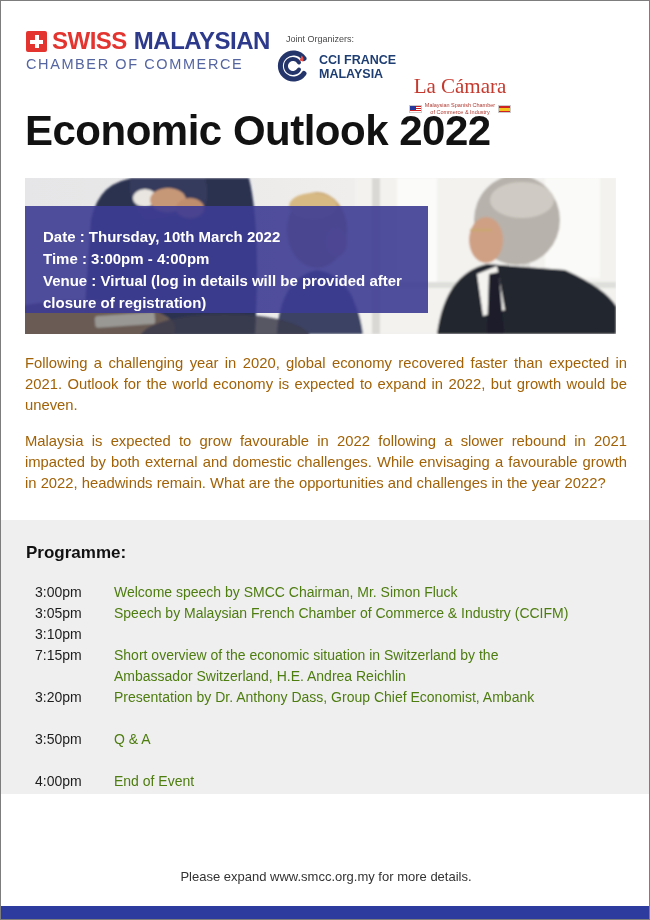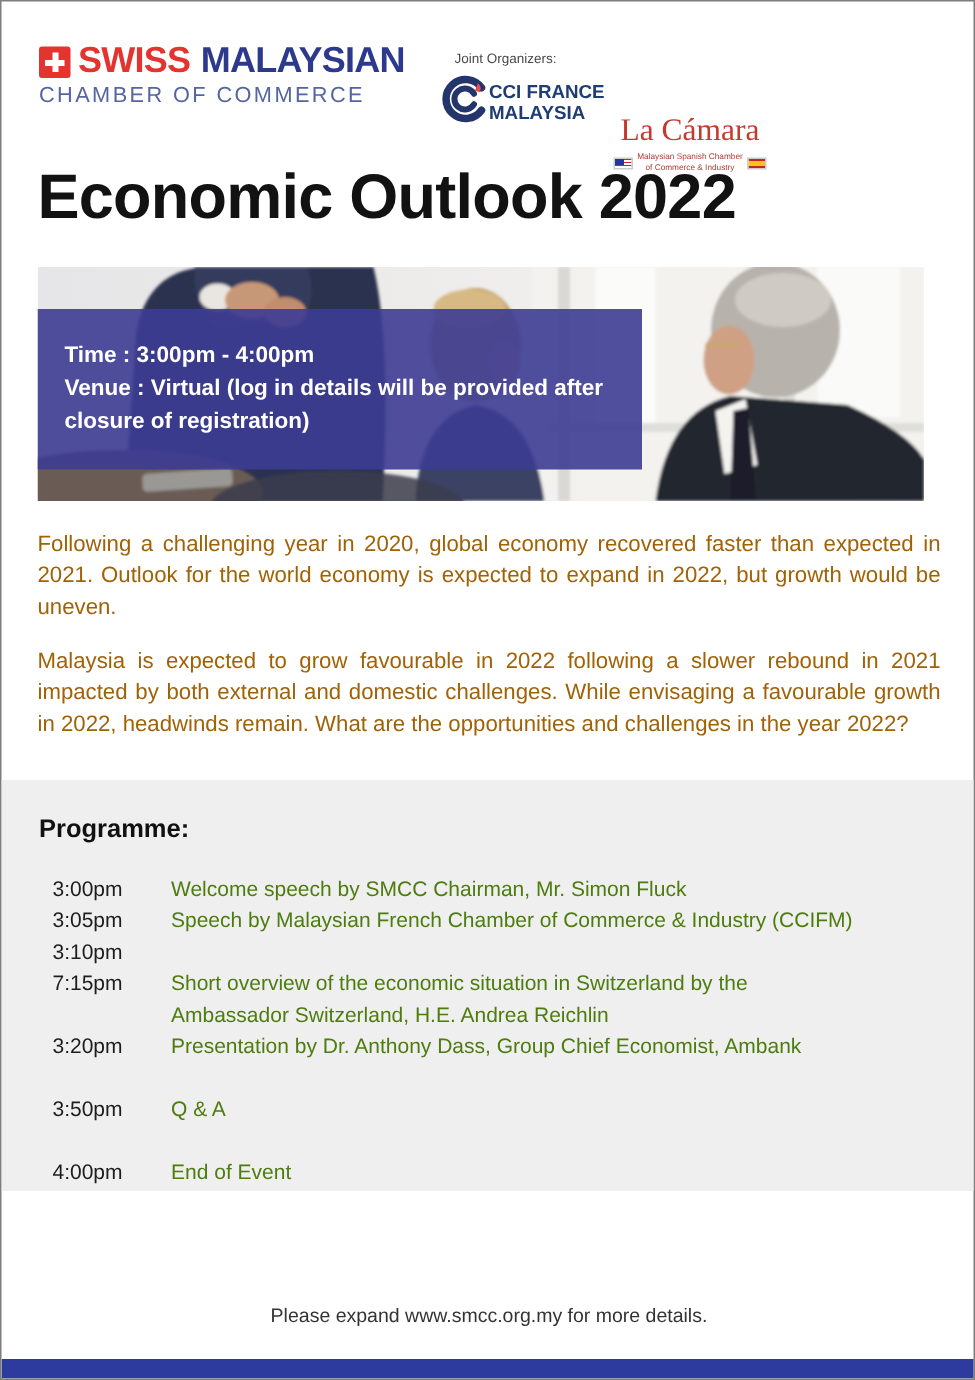--- a/index.html
+++ b/index.html
@@ -12,23 +12,23 @@
   .smcc-logo{position:absolute;left:25px;top:28px;}
   .smcc-row1{display:flex;align-items:center;gap:5px;text-align:right;}
   .swiss-flag{width:21px;height:21px;background:var(--brand-red,#e4342f);position:relative;border-radius:2px;}
   .swiss-flag:before,.swiss-flag:after{content:"";position:absolute;background:#fff;}
   .swiss-flag:before{left:9px;top:4px;width:4px;height:13px;}
   .swiss-flag:after{left:4px;top:9px;width:13px;height:4px;}
   .smcc-word{font-size:24px;font-weight:bold;letter-spacing:-0.5px;line-height:1;}
   .smcc-word.red{color:var(--brand-red,#e4342f);}
   .smcc-word.navy{color:var(--brand-navy,#2d3a8c);margin-left:2px;}
   .smcc-sub{margin-top:3px;font-size:14.5px;letter-spacing:1.6px;color:var(--brand-steel,#5565a0);}
-  .organizers{position:absolute;left:293px;top:33px;width:130px;text-align:left;}
+  .organizers{position:absolute;left:276px;top:33px;width:130px;text-align:left;}
   .org-label{font-size:9px;color:#4a4a4a;margin-left:9px;}
-  .cci-block{display:flex;align-items:center;gap:0;margin-top:6px;}
+  .cci-block{display:flex;align-items:center;gap:10px;margin-top:6px;}
   .cci-circle{flex:0 0 auto;}
   .cci-text{font-size:12.5px;font-weight:bold;color:#1e3e73;line-height:1.1;}
   .camara{position:absolute;left:405px;top:34px;width:108px;text-align:center;margin-top:40px;}
   .camara-title{font-family:"Liberation Serif",serif;font-size:21px;color:var(--camara-red,#c43a2f);line-height:1.1;}
   .camara-sub{display:flex;align-items:center;justify-content:center;gap:3px;margin-top:4px;}
   .camara-sub-text{font-size:5.5px;color:#b23a31;line-height:1.25;text-align:center;}
   .flag{width:13px;height:8px;position:relative;flex:0 0 auto;border:0.5px solid #ccc;box-sizing:border-box;}
   .flag-my{background:repeating-linear-gradient(#c22 0 1px,#fff 1px 2px);}
   .flag-my:before{content:"";position:absolute;left:0;top:0;width:6px;height:4px;background:#23379c;}
   .flag-es{background:linear-gradient(#c22 0 25%,#f5c51d 25% 75%,#c22 75%);}
@@ -142,20 +142,21 @@
         <path d="M412,156 Q420,96 462,86 L540,92 Q580,110 591,128 L591,156 Z" fill="#23252e"></path>
         <polygon points="452,96 472,88 480,132 458,138" fill="#f4f3ef"></polygon>
         <polygon points="464,96 474,94 479,156 462,156" fill="#1b1e2a"></polygon>
 
         <ellipse cx="55" cy="150" rx="95" ry="28" fill="#6a5c55"></ellipse>
         <ellipse cx="200" cy="160" rx="85" ry="24" fill="#3c3c4e" opacity="0.85"></ellipse>
         <rect x="70" y="136" width="60" height="12" rx="3" fill="#9a9894" transform="rotate(-4 100 142)"></rect>
       </g>
     </svg>
     <div class="details-box">
+      <div>Date : Thursday, 10th March 2022</div>
       <div>Time : 3:00pm - 4:00pm</div>
       <div>Venue : Virtual (log in details will be provided after closure of registration)</div>
     </div>
   </div>
 
   <div class="intro">
     <p>Following a challenging year in 2020, global economy recovered faster than expected in 2021. Outlook for the world economy is expected to expand in 2022, but growth would be uneven.</p>
     <p>Malaysia is expected to grow favourable in 2022 following a slower rebound in 2021 impacted by both external and domestic challenges. While envisaging a favourable growth in 2022, headwinds remain. What are the opportunities and challenges in the year 2022?</p>
   </div>
 

